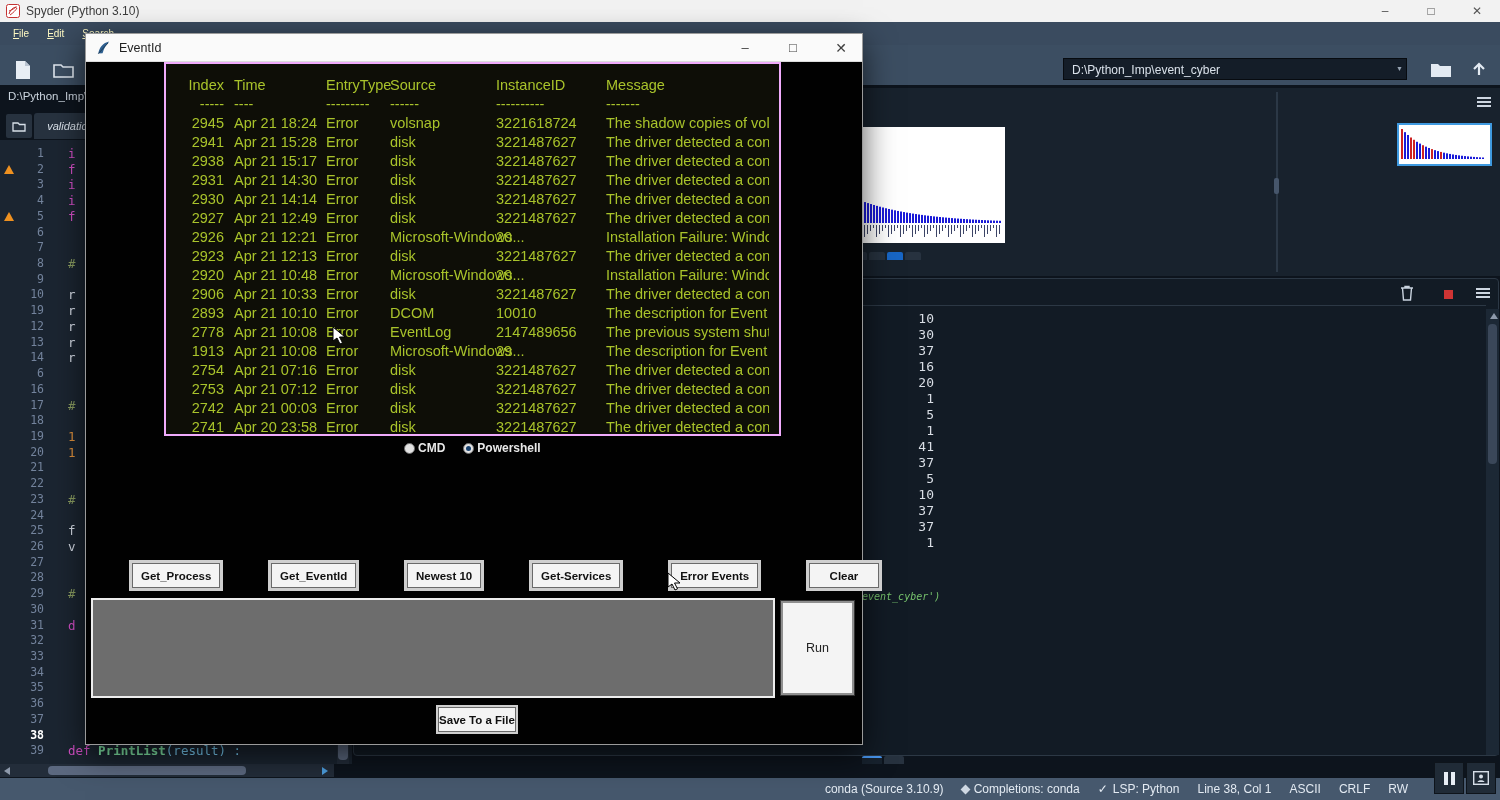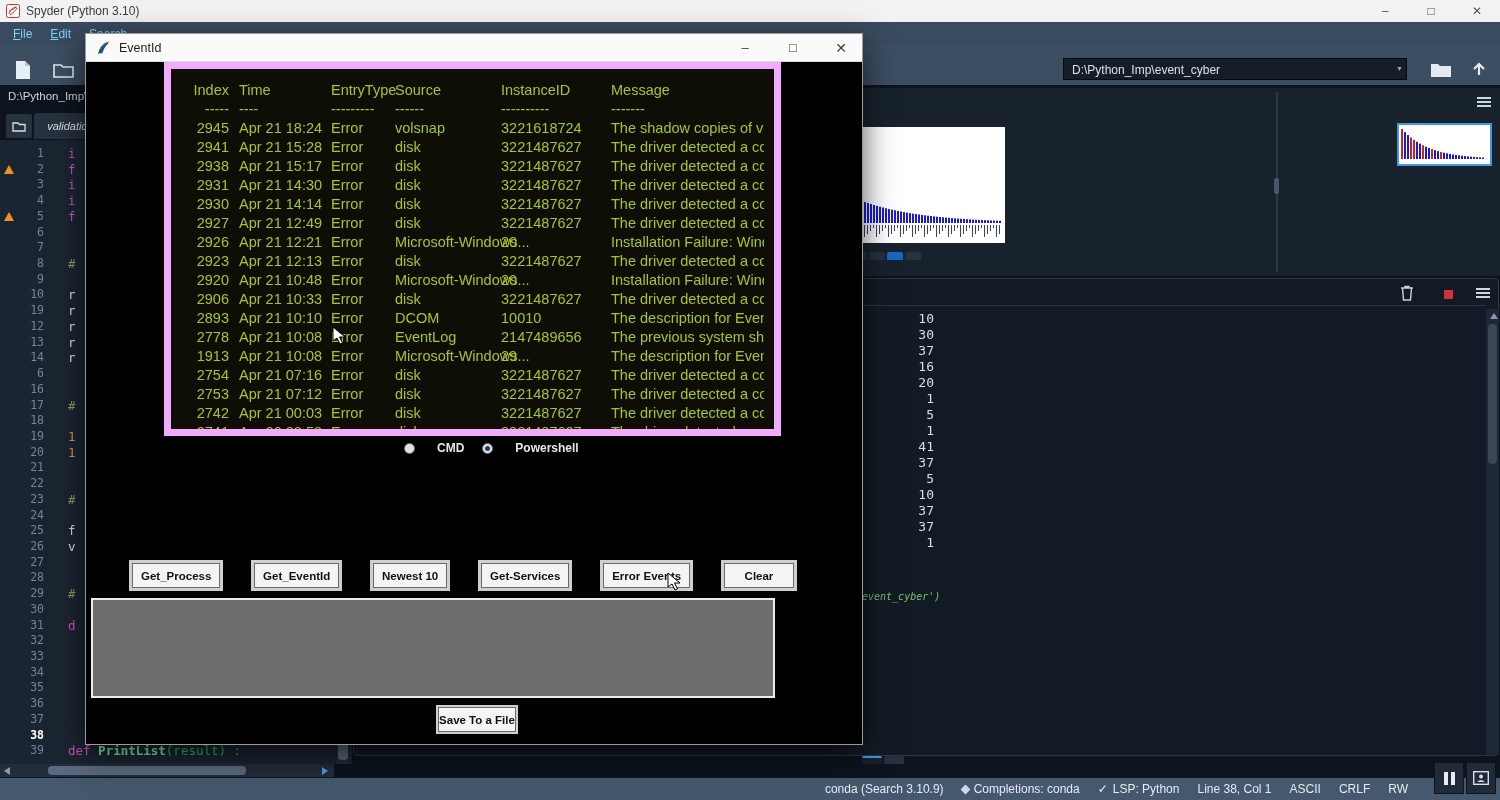--- a/index.html
+++ b/index.html
@@ -6,21 +6,21 @@
   #app{position:relative;width:1500px;height:800px;overflow:hidden;background:#0d141d;
        font-family:"Liberation Sans",sans-serif;}
   .abs{position:absolute;}
 
   
   .titlebar{left:0;top:0;width:1500px;height:22px;background:#f2f2f2;display:flex;align-items:center;}
   .tb-title{margin-left:6px;font-size:12px;color:#3c3c3c;}
   .win-ctrls{position:absolute;right:0;top:0;height:22px;display:flex;}
   .wc{width:46px;text-align:center;line-height:22px;color:#555;font-size:12px;}
   .menubar{left:0;top:22px;width:1500px;height:23px;background:#3a4b5f;display:flex;align-items:center;padding-left:4px;box-sizing:border-box;}
-  .menu-item{display:inline-block;padding:2px 9px;color:#7dd3fc;font-size:12px;}
+  .menu-item{display:inline-block;padding:2px 9px;color:#fef9c3;font-size:10px;}
   .menu-item::first-letter{text-decoration:underline;}
   .toolbar{left:0;top:45px;width:1500px;height:40px;background:#3c4e62;}
   .pathbox{left:1063px;top:58px;width:344px;height:22px;background:#141d28;border:1px solid #070b10;
            color:#d9e1ea;font-size:12px;line-height:22px;padding:0 18px 0 8px;box-sizing:border-box;white-space:nowrap;overflow:hidden;}
   .path-caret{left:1396px;top:65px;font-size:7px;color:#96a3b2;}
   .tb-ic{display:flex;align-items:center;justify-content:center;}
 
   
   .crumb{left:8px;top:90px;color:#ccd5df;font-size:11.5px;white-space:nowrap;}
   .folder-box{left:6px;top:114px;width:26px;height:24px;background:#27323f;display:flex;align-items:center;justify-content:center;border-radius:2px;}
@@ -33,21 +33,21 @@
   .tri-warn{width:0;height:0;border-left:5px solid transparent;border-right:5px solid transparent;border-bottom:9px solid #ef9120;visibility:hidden;}
   .warn .tri-warn{visibility:visible;}
   .ln{width:26px;text-align:right;color:#73839c;font-size:11.5px;}
   .code{margin-left:24px;color:#d6dce6;white-space:pre;}
   .kw .code{color:#d44fc6;}
   .comment .code{color:#8a9d60;}
   .num .code{color:#e0913c;}
   .current .ln{color:#ffffff;font-weight:bold;}
   .c-kw{color:#d44fc6;}
   .c-fn{color:#86efac;font-weight:bold;}
-  .c-plain{color:#22c55e;}
+  .c-plain{color:#7dd3fc;}
   .ed-hscroll{left:0;top:764px;width:334px;height:13px;background:#232d3a;}
   .ed-hthumb{left:48px;top:766px;width:198px;height:9px;background:#5c6980;border-radius:4px;}
   .tri-l{left:4px;top:767px;width:0;height:0;border-top:4px solid transparent;border-bottom:4px solid transparent;border-right:6px solid #8d99ab;}
   .tri-r{left:322px;top:767px;width:0;height:0;border-top:4px solid transparent;border-bottom:4px solid transparent;border-left:6px solid #4d9fe0;}
   .ed-vscroll{left:337px;top:140px;width:12px;height:624px;background:#232d3a;}
   .ed-vthumb{left:338px;top:698px;width:10px;height:62px;background:#5c6980;border-radius:4px;}
 
   
   .plots-pane{left:353px;top:88px;width:1147px;height:188px;background:#18222d;}
   .burger{display:flex;flex-direction:column;gap:2px;}
@@ -86,34 +86,34 @@
   .pbar{width:4px;height:13px;background:#e8eef5;display:inline-block;}
 
   
   .dialog{left:85px;top:33px;width:776px;height:710px;background:#010101;border:1px solid #9a9a9a;
           box-shadow:0 10px 30px rgba(0,0,0,.65);z-index:50;}
   .dlg-title{position:absolute;left:0;top:0;width:776px;height:28px;background:#fafafa;border-bottom:1px solid #dcdcdc;
              display:flex;align-items:center;box-sizing:border-box;}
   .dlg-title-text{margin-left:8px;font-size:12.5px;color:#1f1f1f;}
   .dwc{position:absolute;top:0;width:22px;height:28px;line-height:28px;text-align:center;color:#3f3f3f;font-size:13px;}
   .dmin{left:648px;} .dmax{left:696px;} .dclose{left:744px;font-size:14px;}
-  .term{position:absolute;left:78px;top:28px;width:617px;height:374px;background:#0e0e07;border:7px solid #f0abfc;
+  .term{position:absolute;left:78px;top:28px;width:617px;height:374px;background:#0e0e07;border:2px solid #f0abfc;
         box-sizing:border-box;padding:12px 10px 0 10px;color:#a9c32b;font-size:14.5px;overflow:hidden;}
   .trow{display:grid;grid-template-columns:50px 100px 64px 106px 104px 1fr;height:19px;line-height:19px;white-space:pre;}
   .trow span{overflow:visible;}
   .ci{text-align:right;padding-right:2px;}
   .ct{padding-left:8px;}
   .cid{}
   .cm{padding-left:6px;overflow:hidden !important;}
   .radio-row{position:absolute;left:318px;top:407px;display:flex;align-items:center;gap:18px;color:#e8e8e8;
              font-size:12px;font-weight:bold;}
-  .radio{display:flex;align-items:center;gap:22px;}
+  .radio{display:flex;align-items:center;gap:3px;}
   .rdot{width:11px;height:11px;border-radius:50%;background:#e3e3e3;border:1px solid #6f6f6f;position:relative;box-sizing:border-box;}
   .radio.selected .rdot::after{content:"";position:absolute;left:2px;top:2px;width:5px;height:5px;border-radius:50%;background:#17406e;}
-  .btn-row{position:absolute;left:46px;top:529px;width:662px;display:flex;justify-content:space-between;}
+  .btn-row{position:absolute;left:46px;top:529px;width:747px;display:flex;justify-content:space-between;}
   .tkbtn{height:25px;min-width:70px;padding:0 8px;background:#f4f4f4;border:1px solid #6a6a6a;box-shadow:0 0 0 3px #cfcfcf;
          font-size:11.5px;font-weight:600;color:#111;display:flex;align-items:center;justify-content:center;box-sizing:border-box;}
   .graybox{position:absolute;left:5px;top:564px;width:684px;height:100px;background:#6d6d6d;border:2px solid #ededed;box-sizing:border-box;}
   .runbtn{position:absolute;left:695px;top:567px;width:73px;height:94px;background:#f4f4f4;border:2px solid #8f8f8f;
           box-shadow:0 0 0 1px #333;display:flex;align-items:center;justify-content:center;font-size:12.5px;color:#222;box-sizing:border-box;}
   .savebtn{position:absolute;left:352px;top:673px;width:78px;height:25px;background:#f4f4f4;border:1px solid #6a6a6a;
            box-shadow:0 0 0 2px #cfcfcf;font-size:11.5px;font-weight:600;color:#111;display:flex;align-items:center;justify-content:center;box-sizing:border-box;}
   .cursor{z-index:100;}
 </style>
 </head>
@@ -635,21 +635,21 @@
   <div class="abs cgreen">event_cyber')</div>
   <div class="abs cvscroll"></div>
   <div class="abs tri-u"></div>
   <div class="abs cvthumb"></div>
   <div class="abs console-tabs">
     <div class="ctab active"></div>
       <div class="ctab"></div>
   </div>
 
   <div class="abs statusbar">
-    <span class="sb-item">conda (Search 3.10.9)</span>
+    <span class="sb-item">conda (Source 3.10.9)</span>
     <span class="sb-item">
         <span class="diamond"></span>
         <span>Completions: conda</span>
       </span>
     <span class="sb-item">
         <span>✓</span>
         <span>LSP: Python</span>
       </span>
     <span class="sb-item">Line 38, Col 1</span>
     <span class="sb-item">ASCII</span>
@@ -849,20 +849,21 @@
     <div class="btn-row">
       <div class="tkbtn">Get_Process</div>
         <div class="tkbtn">Get_EventId</div>
         <div class="tkbtn">Newest 10</div>
         <div class="tkbtn">Get-Services</div>
         <div class="tkbtn">Error Events</div>
         <div class="tkbtn">Clear</div>
     </div>
 
     <div class="graybox"></div>
+    <div class="runbtn">Run</div>
     <div class="savebtn">Save To a File</div>
   </div>
 
   <svg class="abs cursor" style="left:332px;top:326px;" width="16" height="20">
     <path d="M1 1 L1 15 L5 12 L8 18 L10.5 16.8 L7.5 11 L13 11 Z" fill="#ffffff" stroke="#000000" stroke-width="1"></path>
   </svg>
   <svg class="abs cursor" style="left:667px;top:572px;" width="16" height="20">
     <path d="M1 1 L1 15 L5 12 L8 18 L10.5 16.8 L7.5 11 L13 11 Z" fill="#ffffff" stroke="#000000" stroke-width="1"></path>
   </svg>
 

